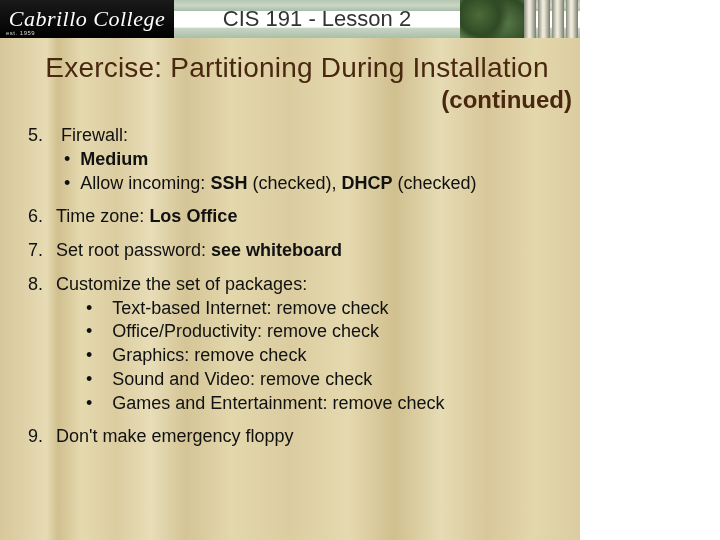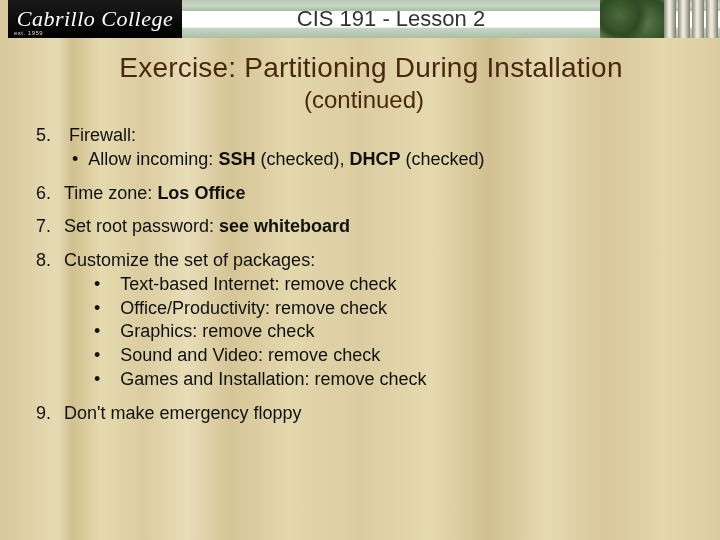--- a/index.html
+++ b/index.html
@@ -4,31 +4,30 @@
 <style>
   html, body {
     margin: 0;
     padding: 0;
     width: 720px;
     height: 540px;
     overflow: hidden;
     font-family: Verdana, Geneva, sans-serif;
   }
   .slide {
-    width: 720px;
+    width: 580px;
     height: 540px;
     background:
       linear-gradient(90deg,
         #d8c79a 0%, #e6dbb4 8%, #d1c08f 10%, #e5d9af 14%,
         #dbcda0 20%, #e8ddb8 26%, #d5c596 32%, #e3d7ac 40%,
         #dbcda0 50%, #e5d9af 60%, #d1c08f 68%, #e6dbb4 76%,
         #d8c79a 84%, #e3d7ac 92%, #dbcda0 100%);
     position: relative;
     box-sizing: border-box;
-    padding-left: 8px;
   }
   .header {
     position: relative;
     width: 100%;
     height: 38px;
     display: flex;
     align-items: center;
   }
   .header-bg {
     position: absolute;
@@ -90,25 +89,25 @@
   }
   .title {
     margin: 14px 0 0 14px;
     text-align: center;
     color: #4a2810;
     font-size: 28px;
     font-weight: 400;
     letter-spacing: 0.2px;
   }
   .subtitle {
-    margin: 2px 0 10px 0;
-    text-align: center;
+    margin: 2px 8px 10px 0;
+    text-align: right;
     color: #4a2810;
     font-size: 24px;
-    font-weight: 400;
+    font-weight: 700;
   }
   .content {
     padding: 0 28px 0 28px;
     color: #111;
     font-size: 18px;
     line-height: 1.32;
   }
   .li {
     display: flex;
     margin-bottom: 10px;
@@ -153,20 +152,21 @@
 
   <div class="title">Exercise: Partitioning During Installation</div>
   <div class="subtitle">(continued)</div>
 
   <div class="content">
 
     <div class="li">
       <div class="num">5.</div>
       <div class="body">
         <div>&nbsp;<span>Firewall:</span></div>
+        <div class="sub">•&nbsp;&nbsp;<b>Medium</b></div>
         <div class="sub">•&nbsp;&nbsp;<span>Allow incoming: </span><b>SSH</b><span> (checked), </span><b>DHCP</b><span> (checked)</span></div>
       </div>
     </div>
 
     <div class="li">
       <div class="num">6.</div>
       <div class="body"><span>Time zone:  </span><b>Los Office</b></div>
     </div>
 
     <div class="li">
@@ -175,21 +175,21 @@
     </div>
 
     <div class="li">
       <div class="num">8.</div>
       <div class="body">
         <div>Customize the set of packages:</div>
         <div class="sub8">•&nbsp;&nbsp;&nbsp;&nbsp;<span>Text-based Internet:  remove check</span></div>
         <div class="sub8">•&nbsp;&nbsp;&nbsp;&nbsp;<span>Office/Productivity:  remove check</span></div>
         <div class="sub8">•&nbsp;&nbsp;&nbsp;&nbsp;<span>Graphics: remove check</span></div>
         <div class="sub8">•&nbsp;&nbsp;&nbsp;&nbsp;<span>Sound and Video: remove check</span></div>
-        <div class="sub8">•&nbsp;&nbsp;&nbsp;&nbsp;<span>Games and Installation: remove check</span></div>
+        <div class="sub8">•&nbsp;&nbsp;&nbsp;&nbsp;<span>Games and Entertainment: remove check</span></div>
       </div>
     </div>
 
     <div class="li">
       <div class="num">9.</div>
       <div class="body">Don't make emergency floppy</div>
     </div>
 
   </div>
 </div>

